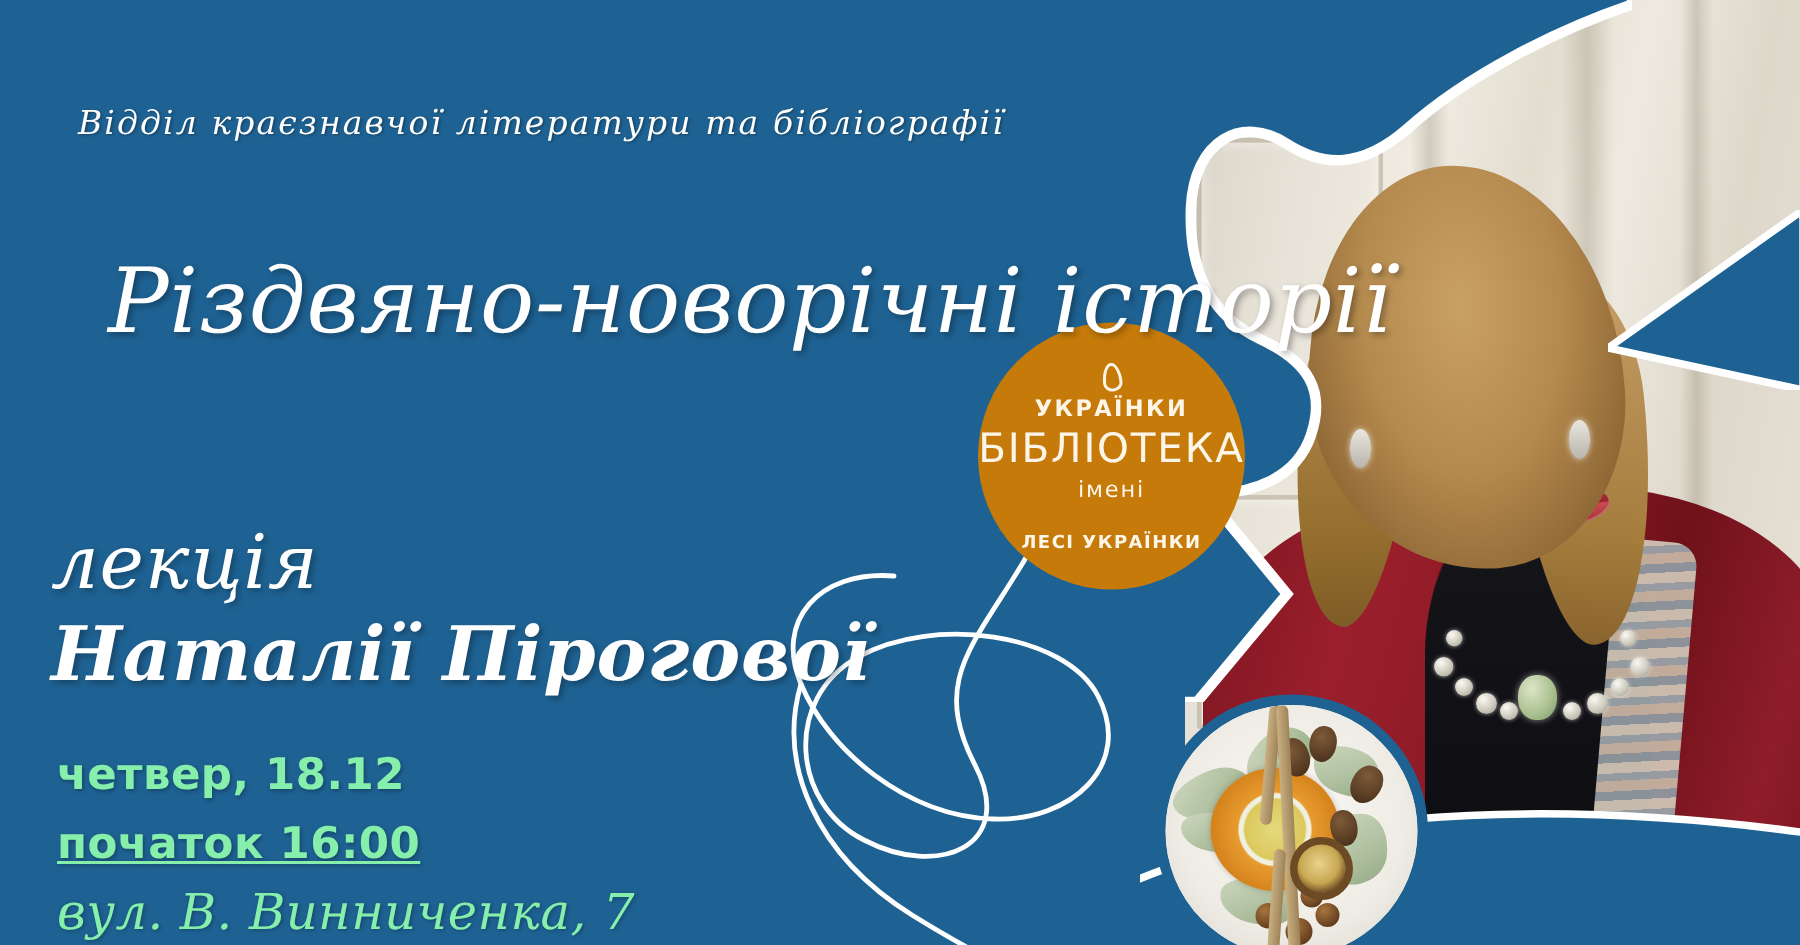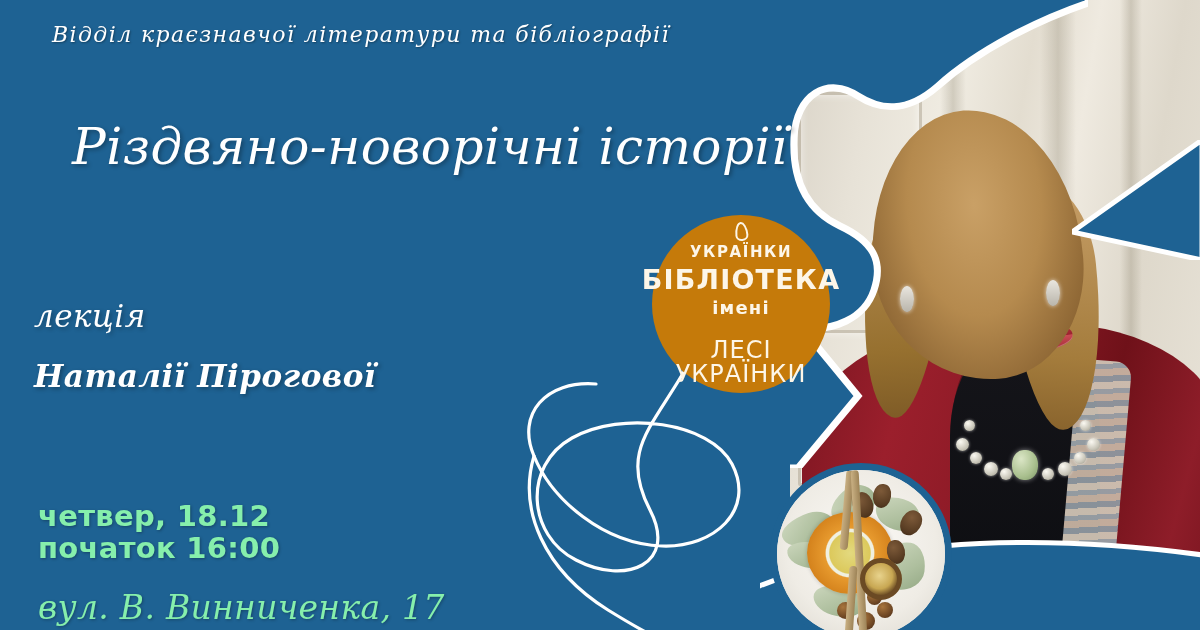--- a/index.html
+++ b/index.html
@@ -240,33 +240,32 @@
     transform: rotate(-6deg);
   }
   .logo .l1 {
     font-size: 15px;
     letter-spacing: 1.6px;
     font-weight: 600;
     margin-bottom: 6px;
   }
   .logo .l2 {
     font-size: 27px;
-    font-weight: 700;
+    font-weight: 400;
     letter-spacing: 1.2px;
     margin-bottom: 6px;
   }
   .logo .l3 {
-    font-size: 18px;
+    font-size: 15px;
     letter-spacing: 1.2px;
     margin-bottom: 21px;
-    font-weight: bold;
   }
   .logo .l4 {
-    font-size: 24px;
-    font-weight: 400;
+    font-size: 12px;
+    font-weight: 700;
     letter-spacing: 1px;
   }
 
   
   .ornament {
     position: absolute;
     left: 770px;
     top: 463px;
     width: 168px;
     height: 168px;
@@ -329,49 +328,50 @@
     height: 290px;
     overflow: visible;
     pointer-events: none;
   }
 
   
   .deco-font {
     font-family: "DejaVu Serif", serif;
     font-style: italic;
     font-weight: 400;
+    margin-top: 48px;
   }
   .header-line {
     position: absolute;
     left: 52px;
     top: 22px;
     font-size: 22px;
     color: #ffffff;
     letter-spacing: 1.4px;
     text-shadow: 1px 1px 2px rgba(0,0,0,.35);
     white-space: nowrap;
   }
   .title {
     position: absolute;
     left: 0;
     width: 790px;
     text-align: center;
     color: #ffffff;
-    font-size: 50px;
+    font-size: 60px;
     letter-spacing: 0.5px;
     text-shadow: 2px 2px 4px rgba(0,0,0,.32);
     white-space: nowrap;
   }
   .title.t1 { top: 118px; text-align: left; padding-left: 72px; width: 718px; }
   .title.t2 { top: 202px; text-align: left; padding-left: 198px; width: 592px; }
   .subtitle {
     position: absolute;
     left: 34px;
     color: #ffffff;
-    font-size: 31px;
+    font-size: 50px;
     letter-spacing: 0.5px;
     text-shadow: 2px 2px 4px rgba(0,0,0,.3);
     white-space: nowrap;
   }
   .subtitle.s1 { top: 298px; }
   .subtitle.s2 { top: 358px; font-weight: bold; }
 
   .info {
     position: absolute;
     left: 38px;
@@ -379,24 +379,25 @@
     white-space: nowrap;
     text-shadow: 1px 1px 3px rgba(0,0,0,.3);
   }
   .info.i1 {
     top: 499px;
     font-size: 29px;
     font-weight: 700;
     letter-spacing: .3px;
   }
   .info.i2 {
-    top: 531px;
+    top: 545px;
     font-size: 29px;
     font-weight: 700;
     letter-spacing: .3px;
+    text-decoration: underline;
   }
   .info.i3 {
     top: 588px;
     font-size: 33px;
     font-family: "DejaVu Serif", serif;
     font-style: italic;
     font-weight: 400;
     letter-spacing: .3px;
   }
 </style>
@@ -523,15 +524,15 @@
 
   <div class="header-line deco-font">Відділ краєзнавчої літератури та бібліографії</div>
 
   <div class="title t1 deco-font">Різдвяно-новорічні історії</div>
 
   <div class="subtitle s1 deco-font">лекція</div>
   <div class="subtitle s2 deco-font">Наталії Пірогової</div>
 
   <div class="info i1">четвер, 18.12</div>
   <div class="info i2">початок 16:00</div>
-  <div class="info i3">вул. В. Винниченка, 17</div>
+  <div class="info i3">вул. В. Винниченка, 7</div>
 
 </div>
 
 </body></html>

